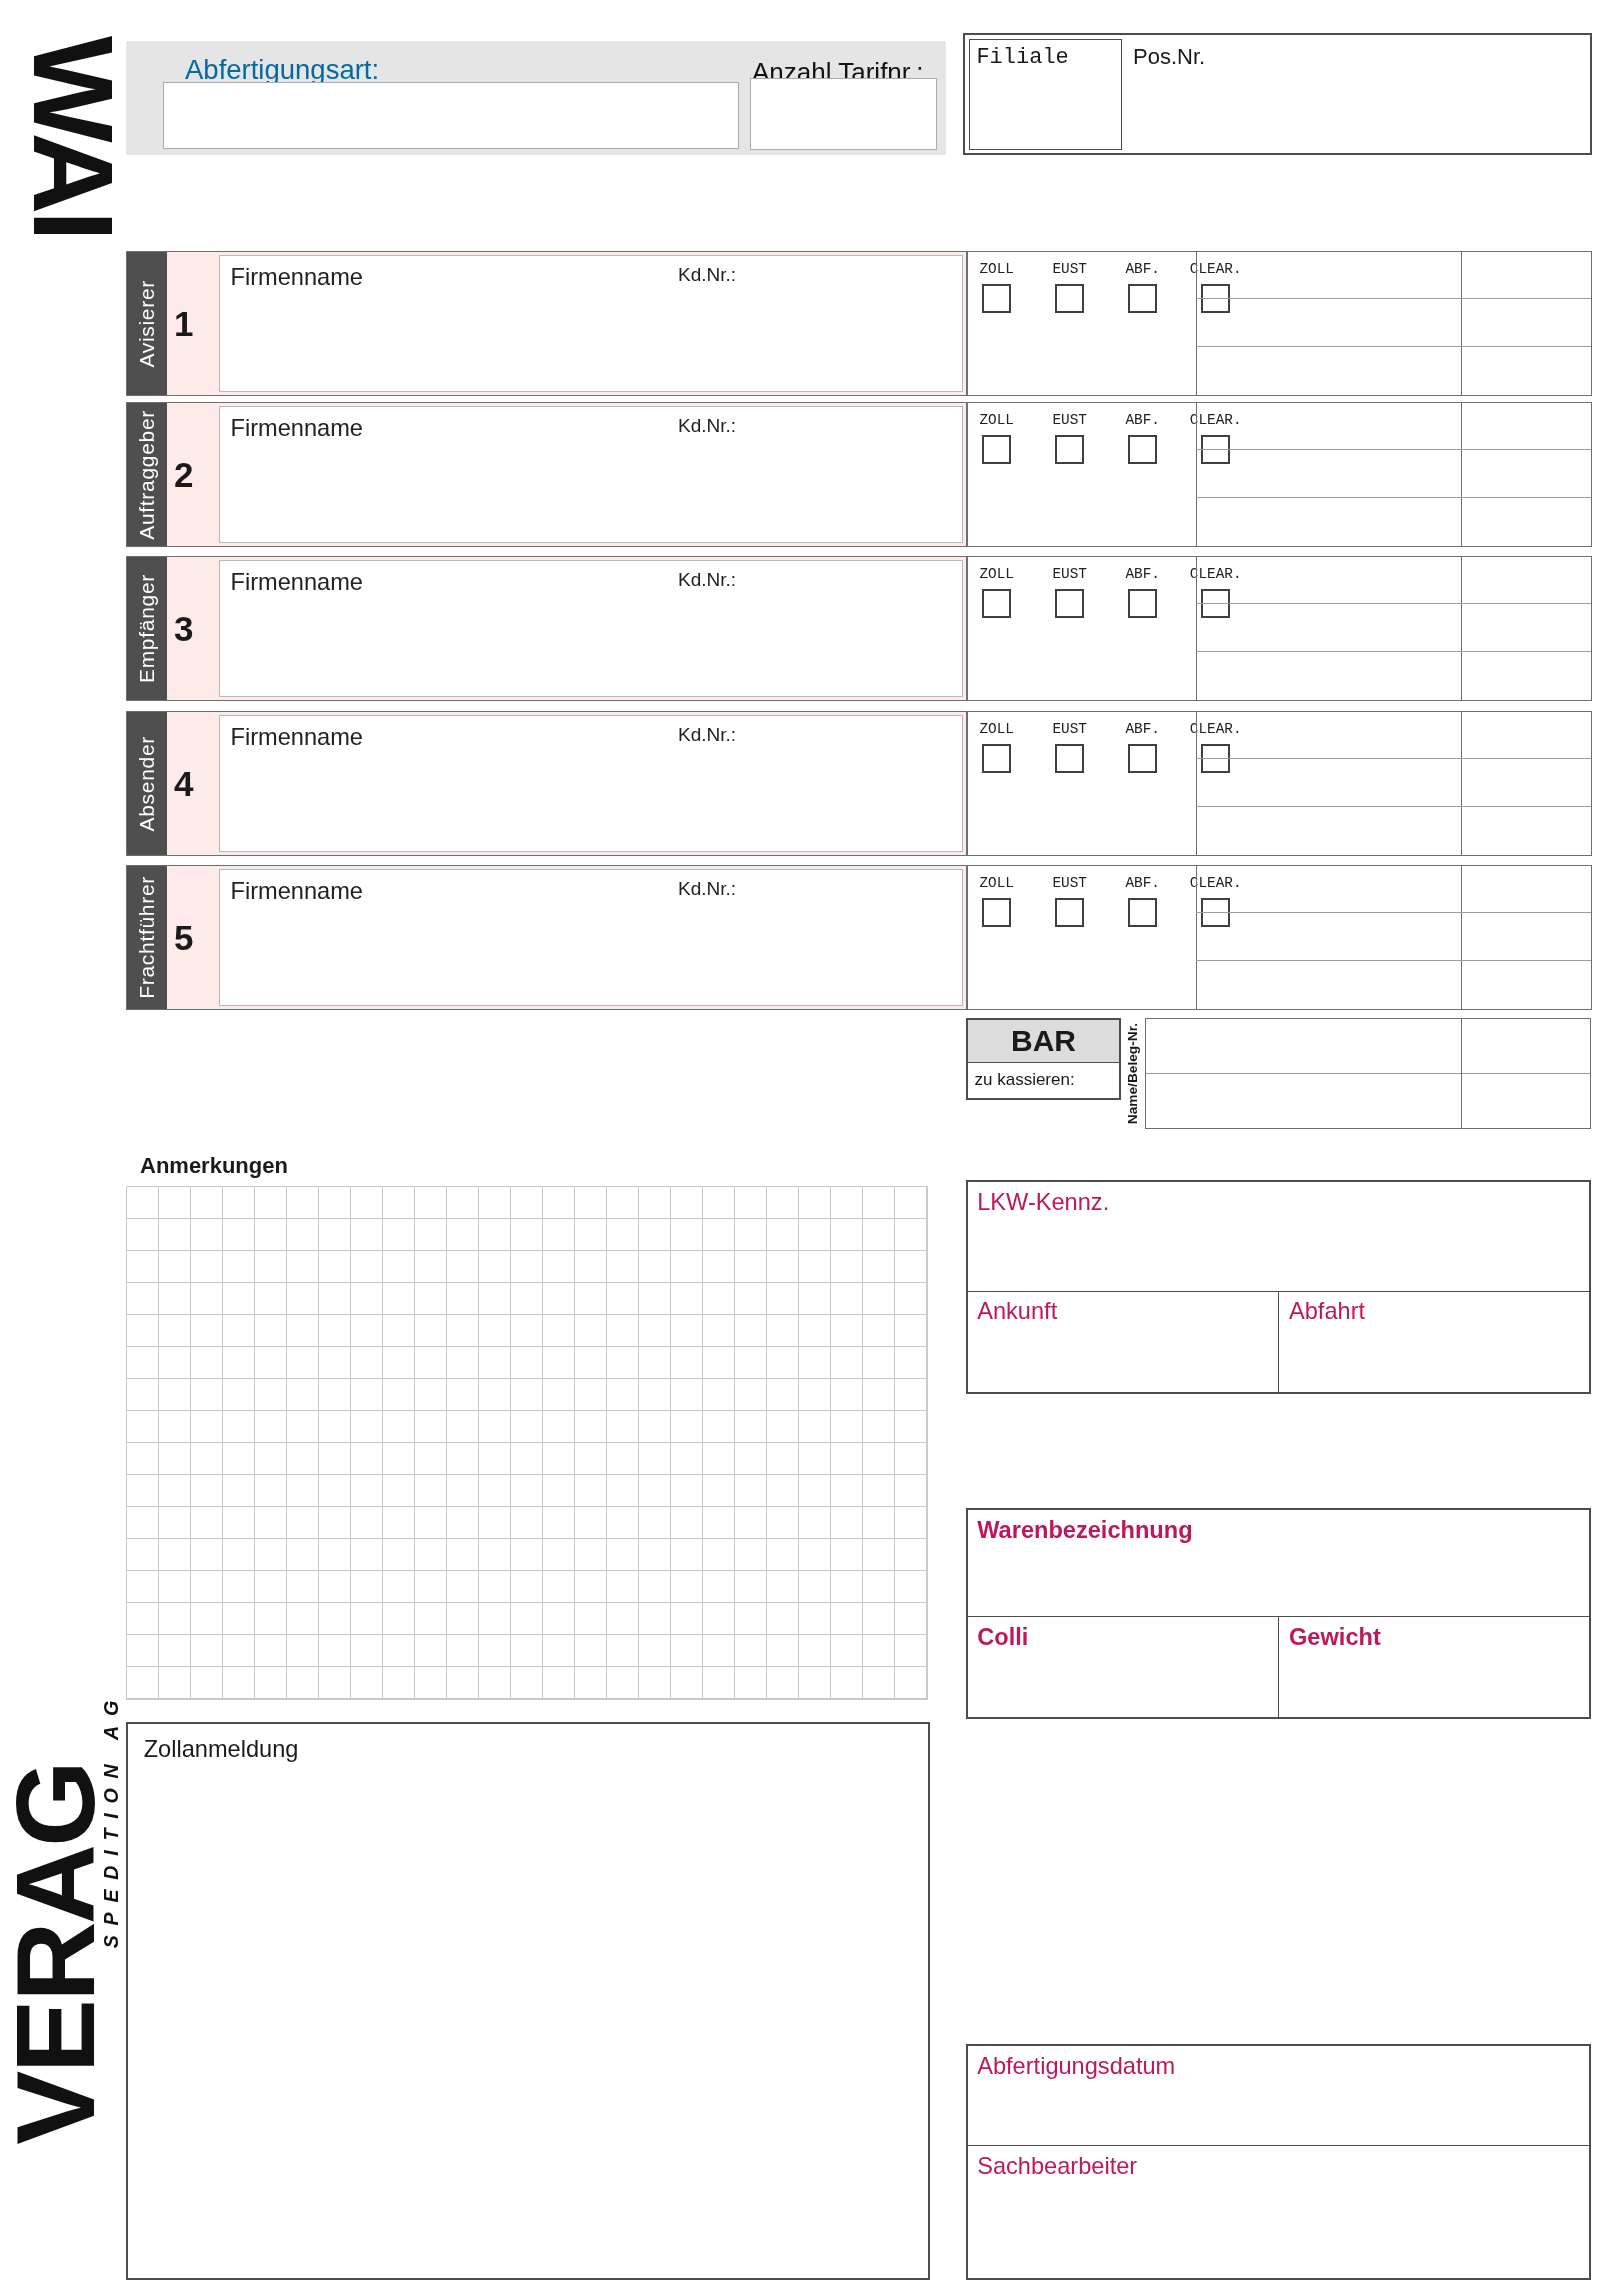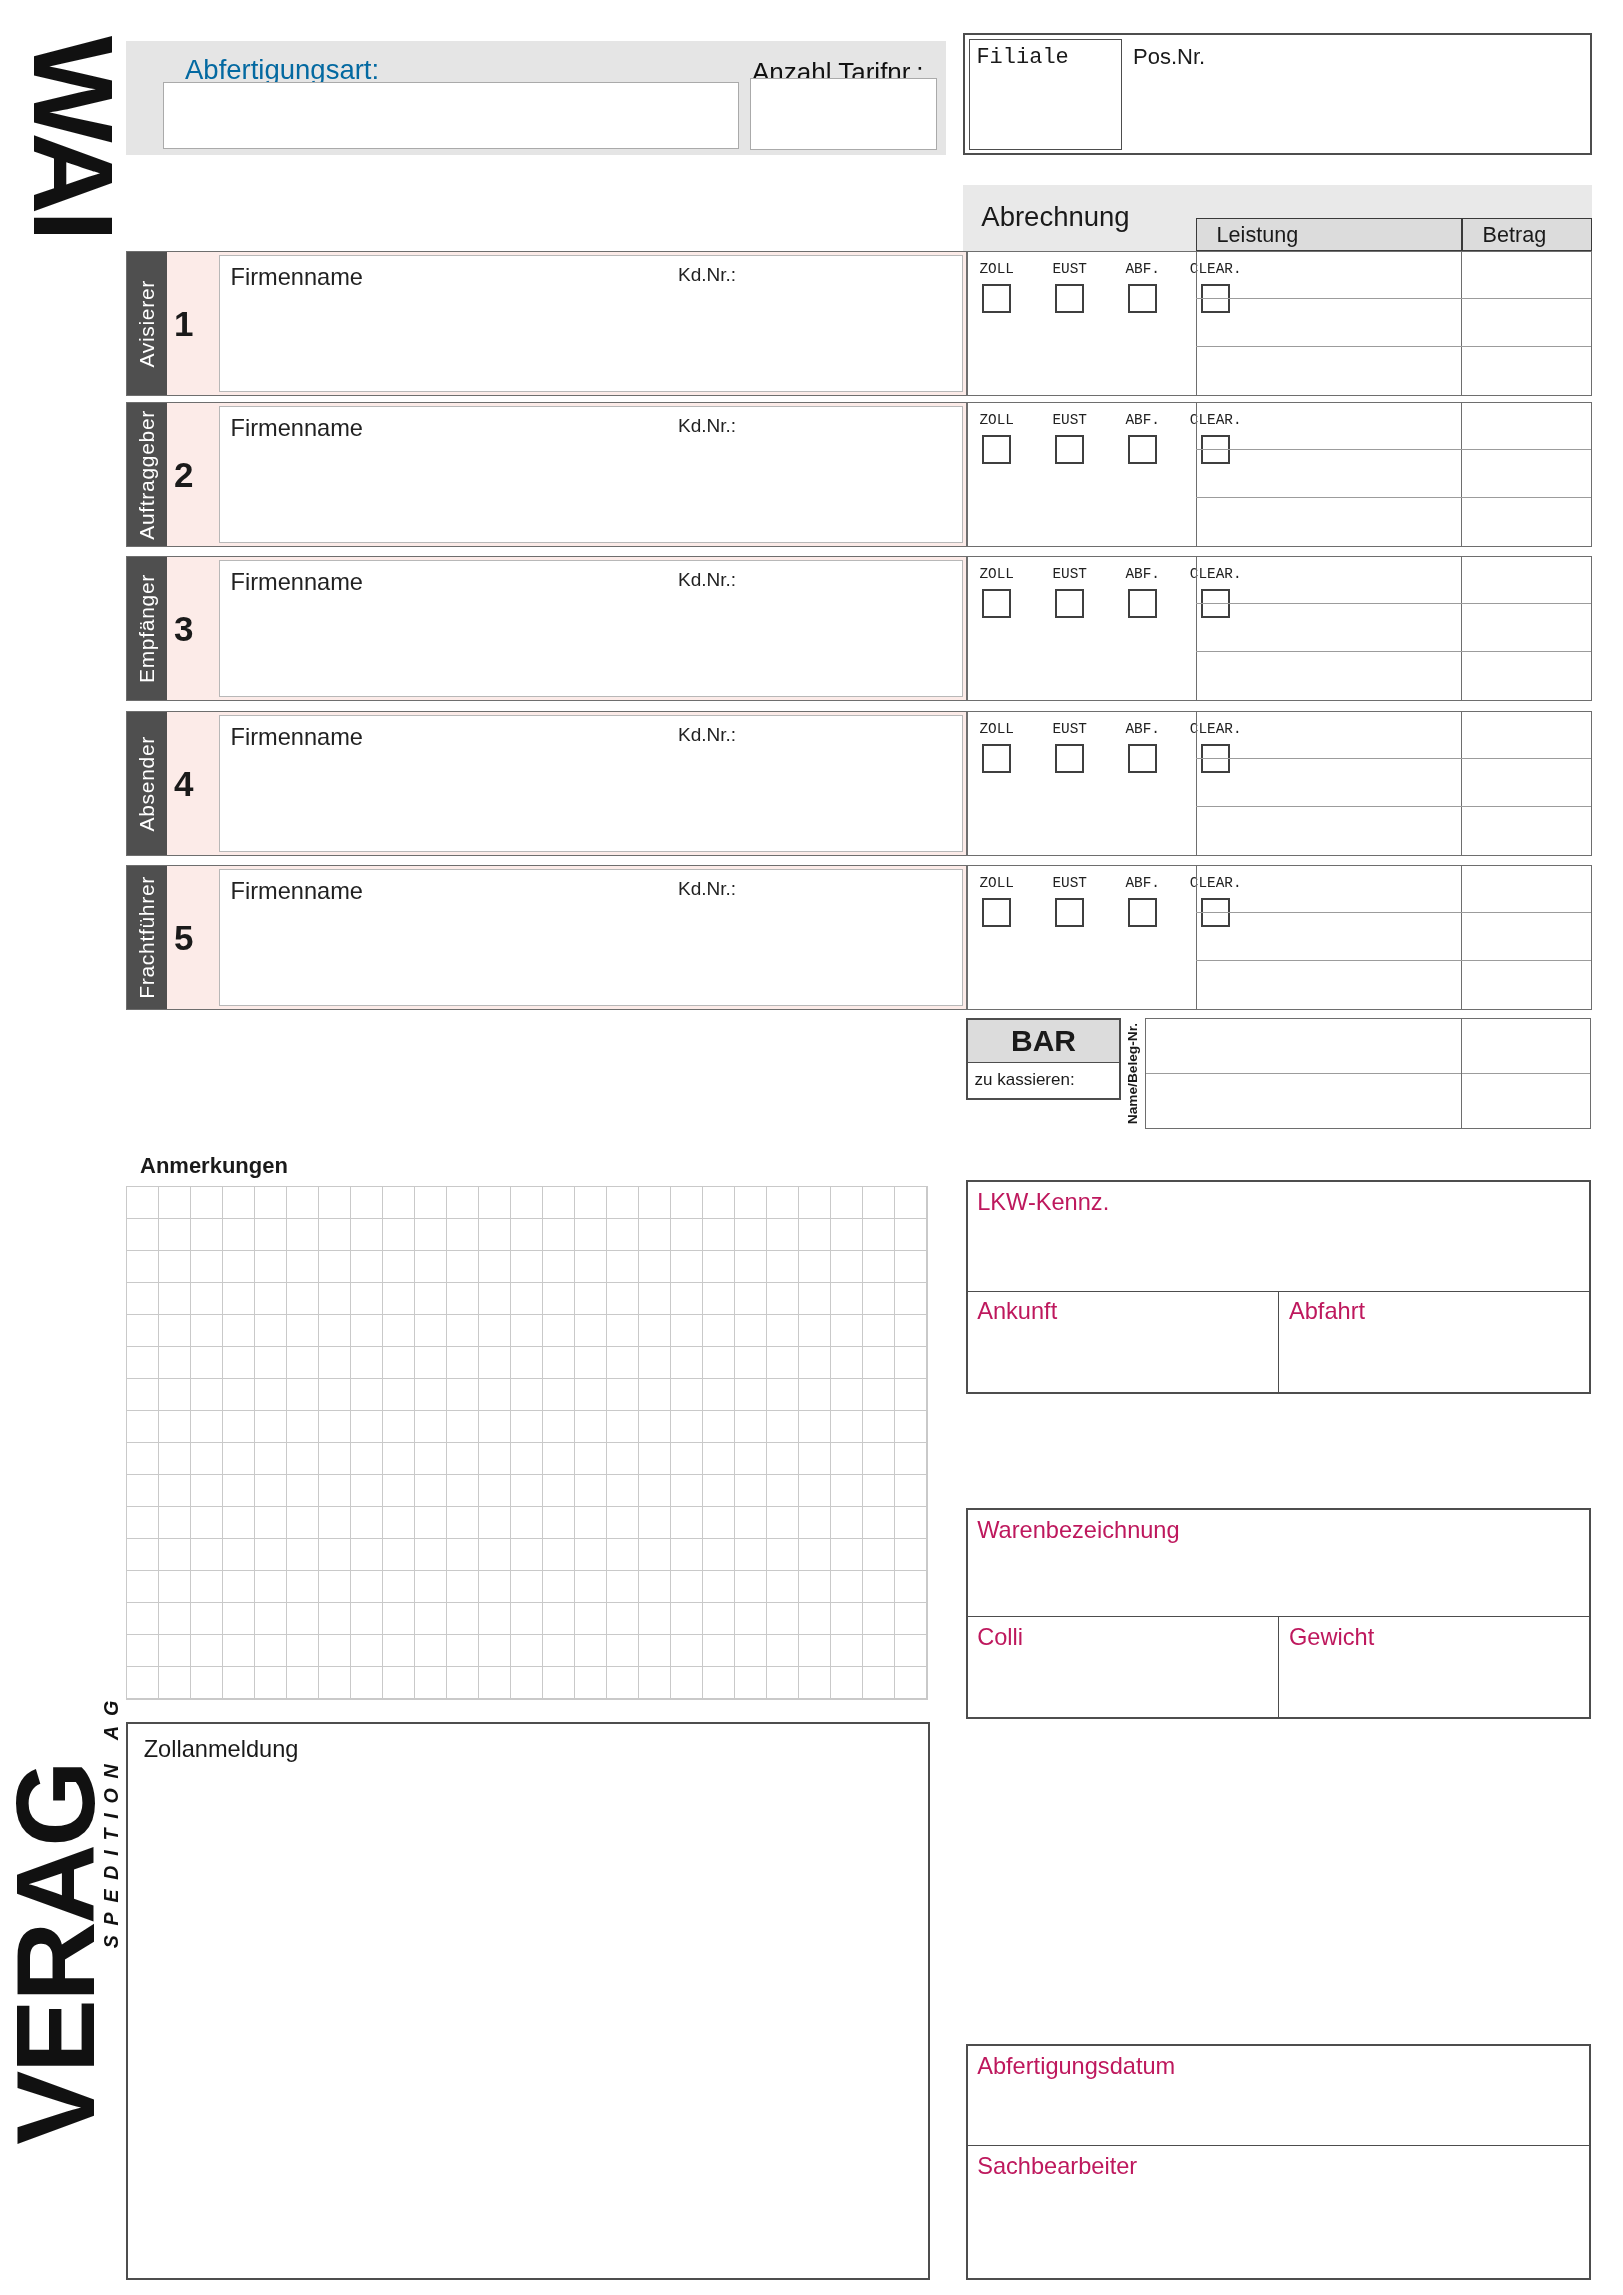--- a/index.html
+++ b/index.html
@@ -108,25 +108,20 @@
   </div>
 
   <div class="filiale-box">
     <div class="filiale-inner">
       <span class="filiale-label">Filiale</span>
     </div>
     <span class="posnr-label">Pos.Nr.</span>
     <div class="abs" style="left:161px; top:39px; right:3.9px; bottom:3.9px;"></div>
   </div>
 
-  <div class="abr-strip">
-    <div class="abr-title">Abrechnung</div>
-    <div class="abr-cell leistung">Leistung</div>
-    <div class="abr-cell betrag">Betrag</div>
-  </div>
 
   <div class="prow" style="top:251px;">
     <div class="prow-left">
       <div class="role-bar">
         <span class="role-label vtext-up">Avisierer</span>
       </div>
       <div class="prow-num">1</div>
       <div class="firm-box">
         <span class="firm-label">Firmenname</span>
         <span class="kdnr-label">Kd.Nr.:</span>
@@ -333,21 +328,21 @@
     <span class="rbox-label" style="left:9.2px; top:6.5px;">LKW-Kennz.</span>
     <div class="abs" style="left:0; top:31px; right:0; height:77px;"></div>
     <div class="rdiv-h" style="top:109px;"></div>
     <div class="rdiv-v" style="left:310px; top:109px;"></div>
     <span class="rbox-label" style="left:9.2px; top:116px;">Ankunft</span>
     <span class="rbox-label" style="left:321px; top:116px;">Abfahrt</span>
     <div class="abs" style="left:0; top:143px; width:310px; bottom:0;"></div>
     <div class="abs" style="left:311px; top:143px; right:0; bottom:0;"></div>
   </div>
 
-  <div class="rbox" style="top:1508px; height:211px;">
+  <div class="rbox" style="top:1508px; height:211px;font-weight:bold;">
     <span class="rbox-label" style="left:9.2px; top:6.5px;">Warenbezeichnung</span>
     <div class="abs" style="left:0; top:31px; right:0; height:73px;"></div>
     <div class="rdiv-h" style="top:106px;"></div>
     <div class="rdiv-v" style="left:310px; top:106px;"></div>
     <span class="rbox-label" style="left:9.2px; top:114px;">Colli</span>
     <span class="rbox-label" style="left:321px; top:114px;">Gewicht</span>
     <div class="abs" style="left:0; top:140px; width:310px; bottom:0;"></div>
     <div class="abs" style="left:311px; top:140px; right:0; bottom:0;"></div>
   </div>
 

